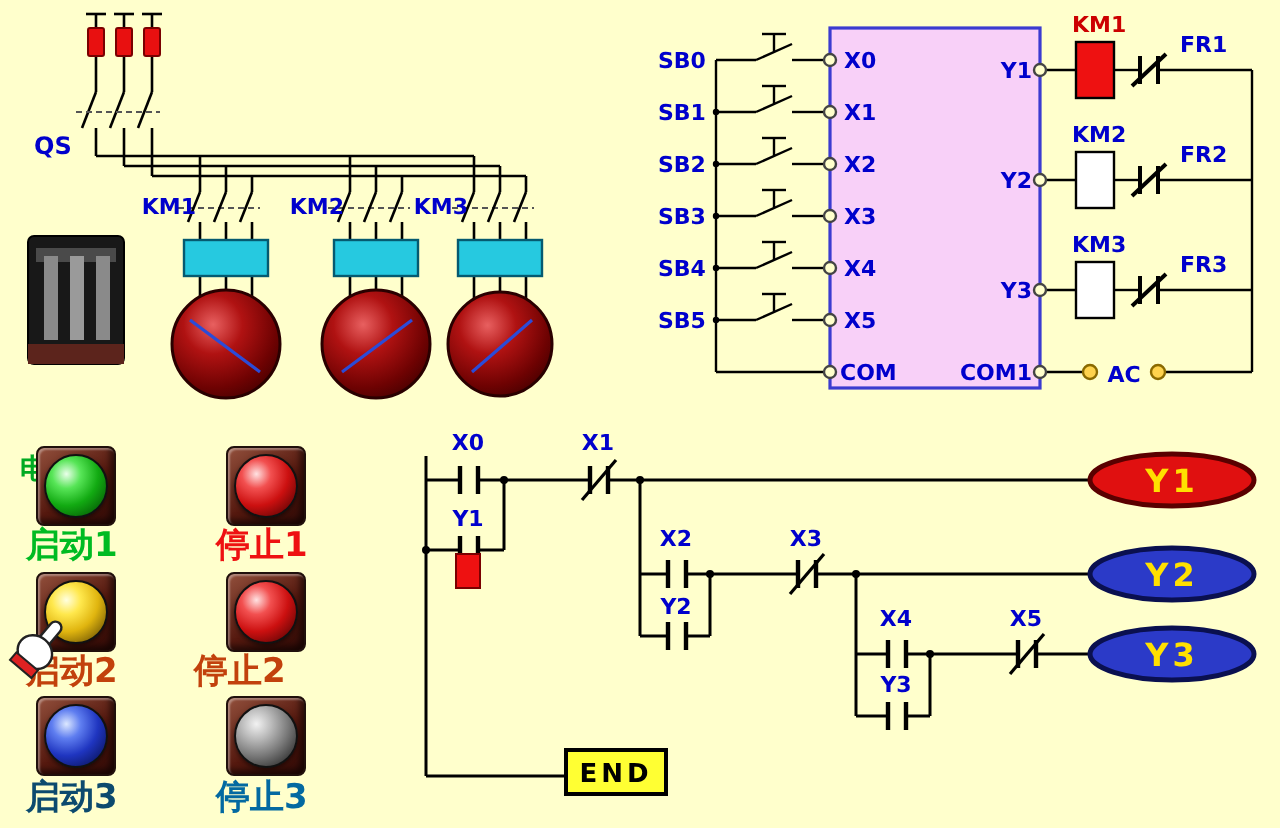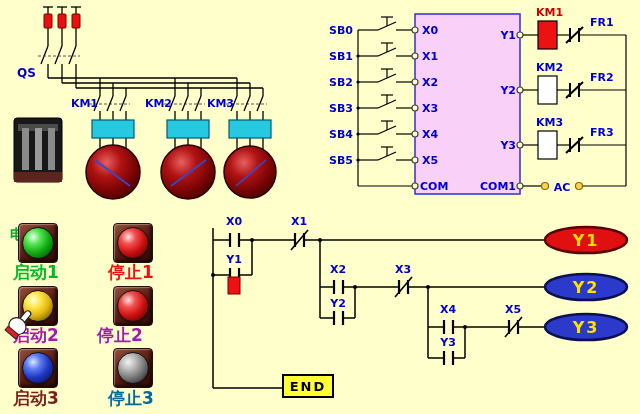--- a/index.html
+++ b/index.html
@@ -34,22 +34,22 @@
   }
   .sphere-green  { background: radial-gradient(circle at 34% 30%, #eaffea 0%, #57e557 25%, #12aa12 55%, #024a02 95%); }
   .sphere-red    { background: radial-gradient(circle at 34% 30%, #ffe2e2 0%, #f25050 25%, #cc1010 55%, #4a0202 95%); }
   .sphere-yellow { background: radial-gradient(circle at 34% 30%, #ffffe0 0%, #ffe84d 25%, #e0b50f 55%, #5a4302 95%); }
   .sphere-blue   { background: radial-gradient(circle at 34% 30%, #dce8ff 0%, #5f7ef0 25%, #1f35c0 55%, #060e4a 95%); }
   .sphere-gray   { background: radial-gradient(circle at 34% 30%, #f2f2f2 0%, #bdbdbd 25%, #7a7a7a 55%, #1c1c1c 95%); }
 
   .btn-label { font-size:17px; font-weight:bold; white-space:nowrap; }
   .c-green  { color:#00BB22;text-align:right; }
   .c-red    { color:#EE1111; }
-  .c-orange { color:#a21caf; }
-  .c-blue   { color:#7f1d1d; }
+  .c-orange { color:#c2410c; }
+  .c-blue   { color:#0c4a6e; }
   .c-gray   { color:#0369a1; }
 </style>
 </head>
 <body>
 
 <div id="screen">
 
   <svg class="abs" style="left:0;top:0" width="320" height="210">
     <defs>
       <radialGradient id="motorG" cx="38%" cy="32%" r="78%">

